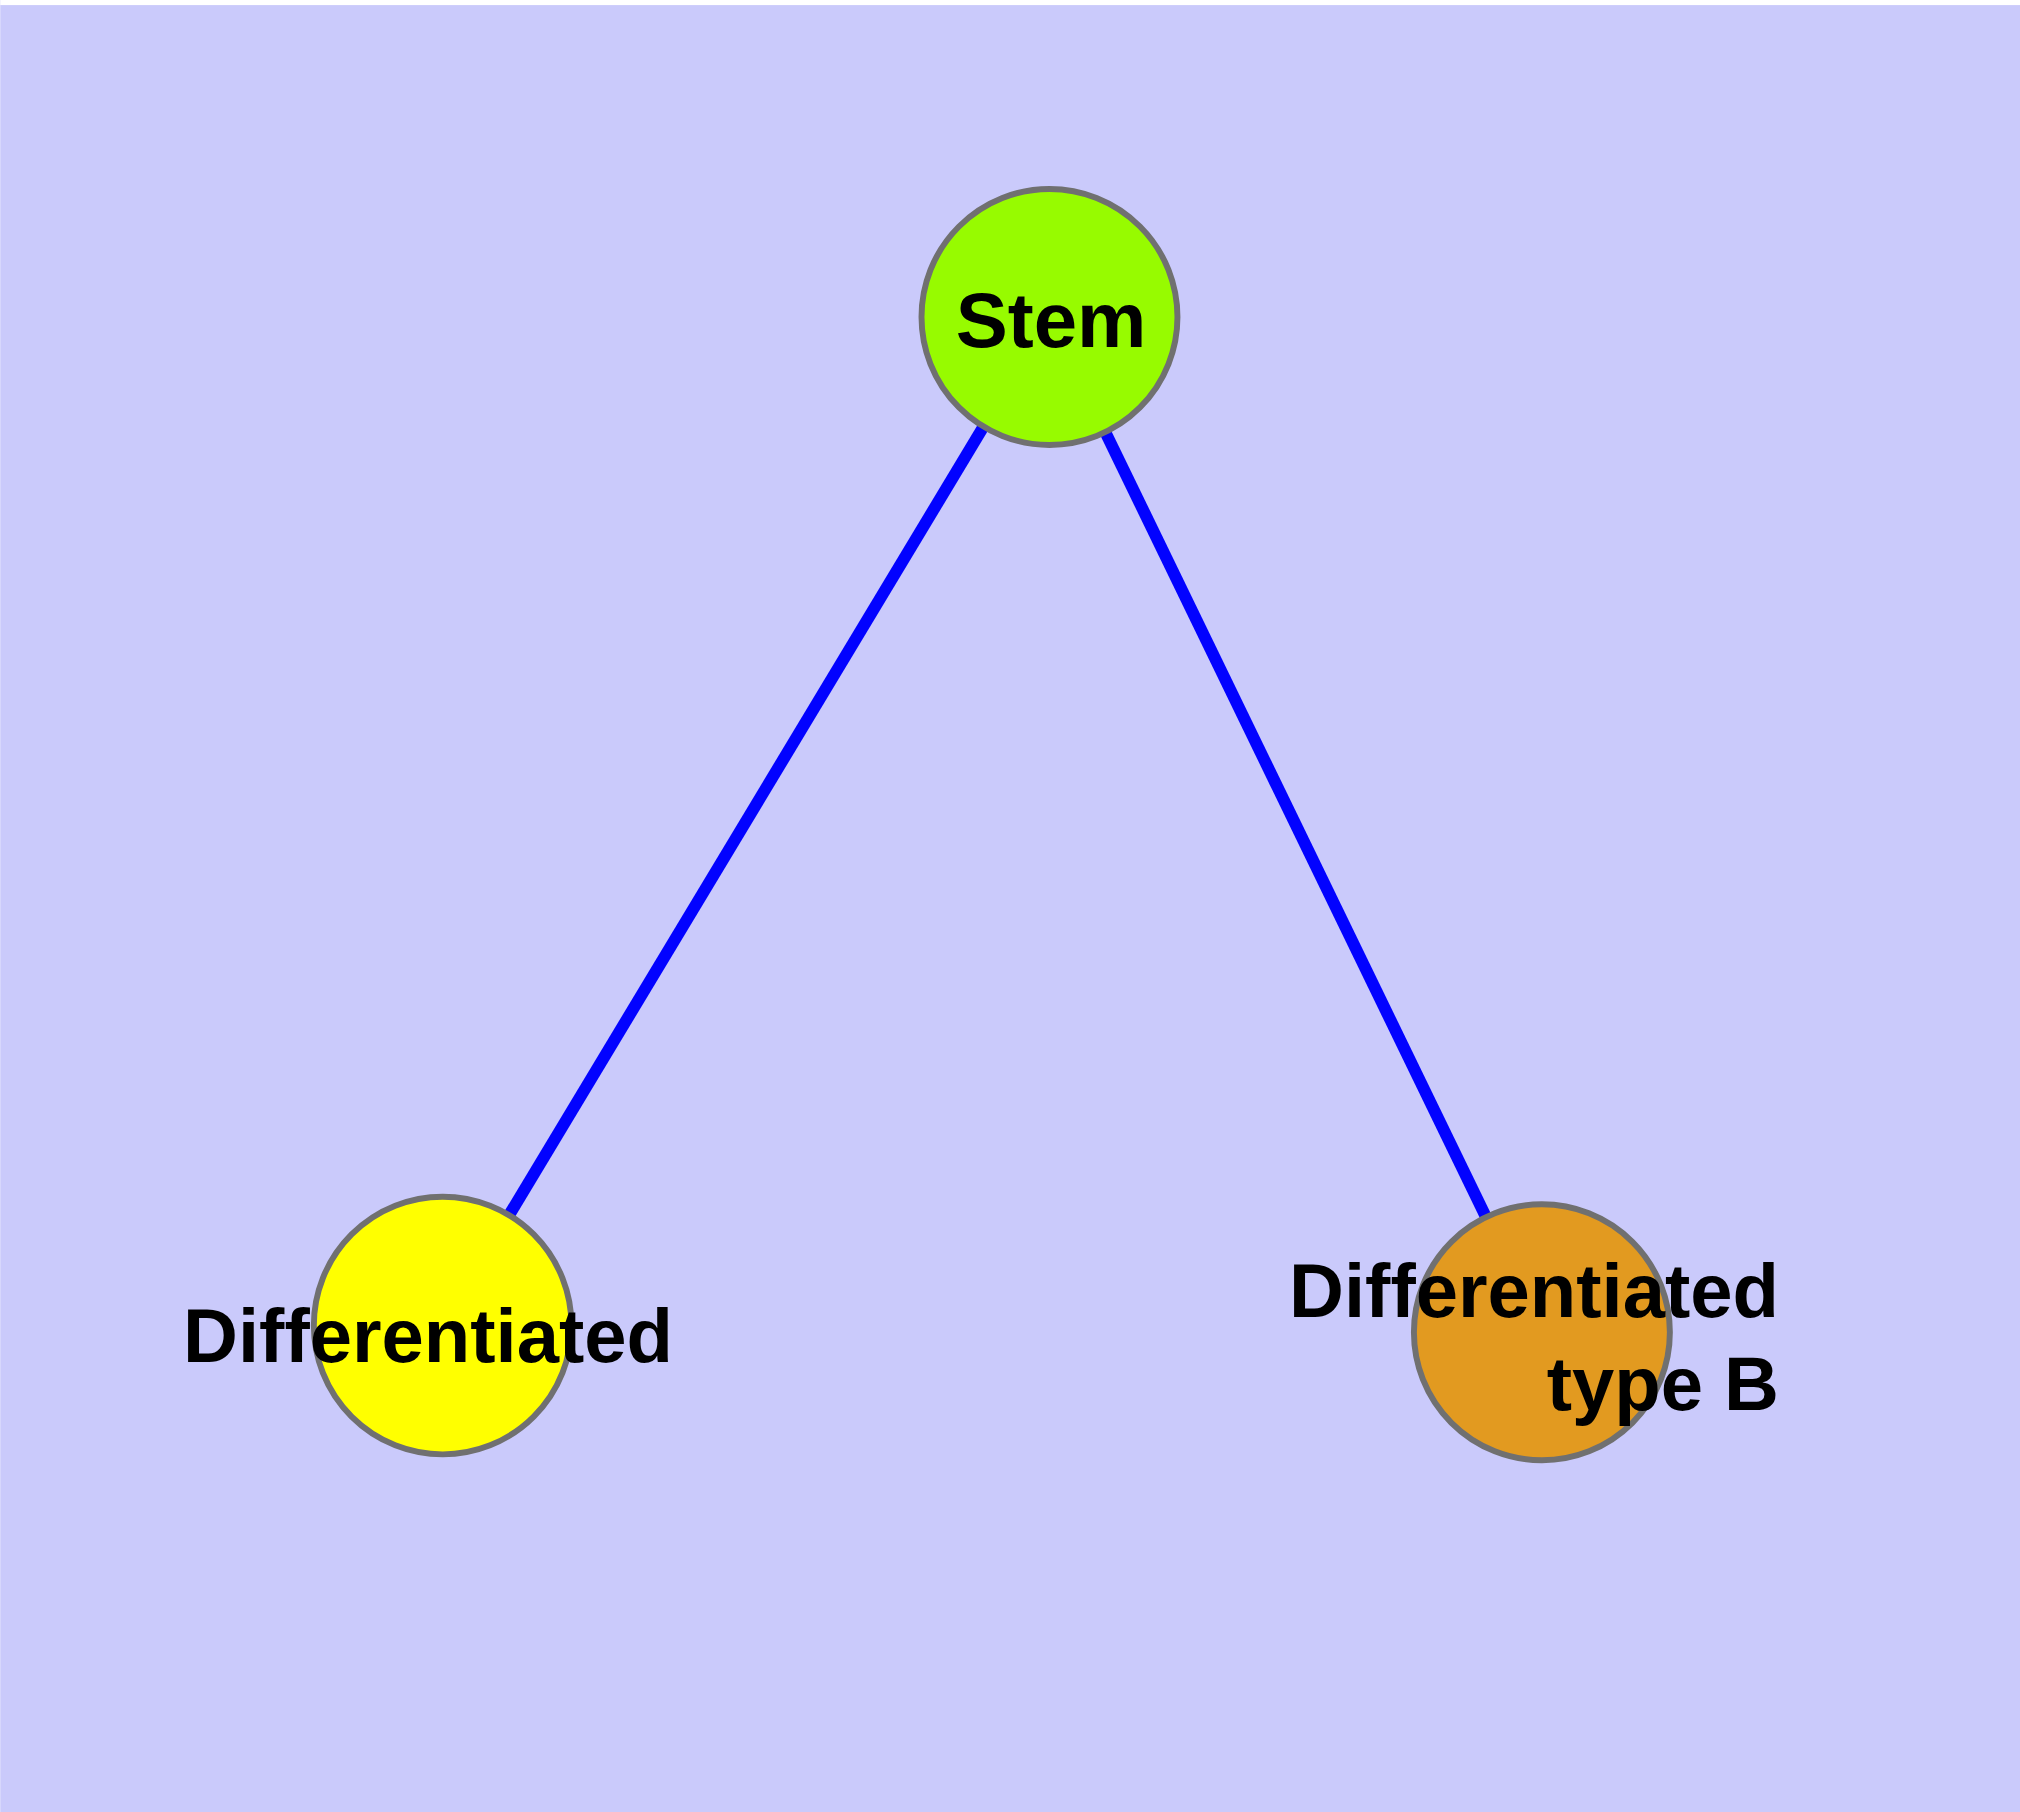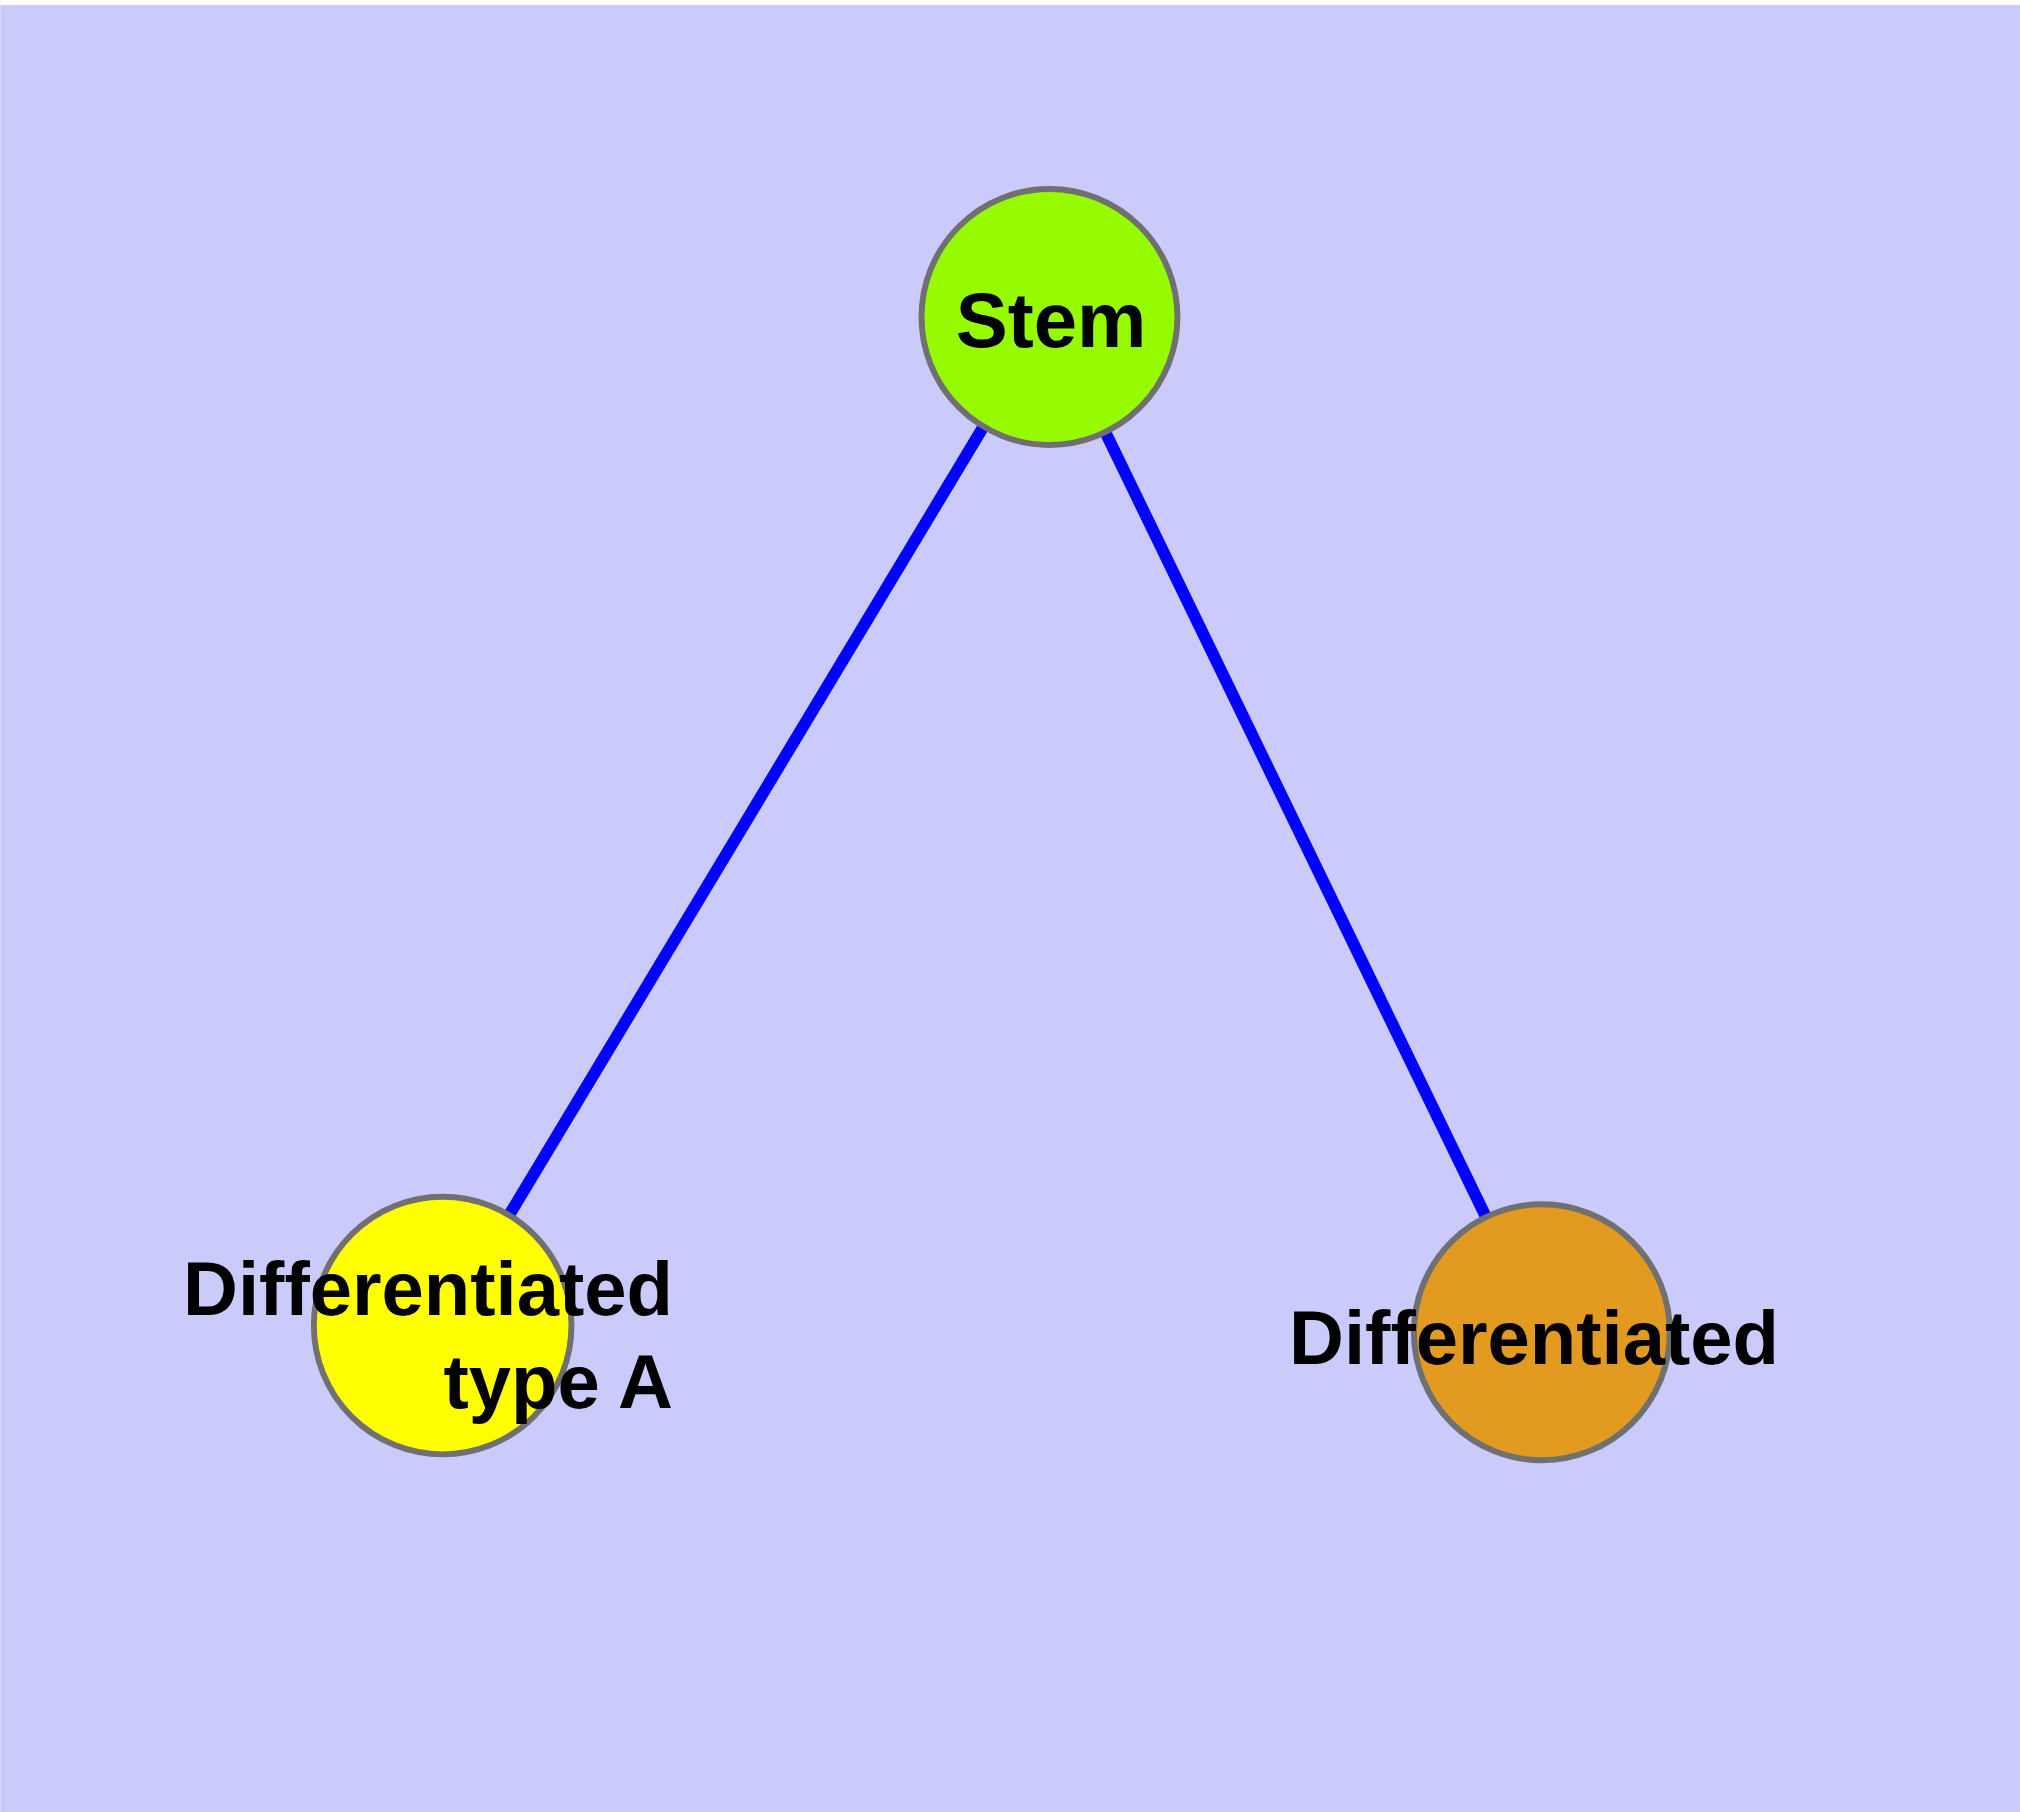--- a/index.html
+++ b/index.html
@@ -68,21 +68,21 @@
 
     <circle cx="522" cy="1564" r="152" stroke-width="7" fill="#FFFF00" stroke="#707070"></circle>
 
     <circle cx="1819" cy="1572" r="151" stroke-width="7" fill="#E29A20" stroke="#707070"></circle>
   </svg>
 
   <div class="node-label label-stem">Stem</div>
 
   <div class="node-label label-a">
     <span class="label-line">Differentiated</span>
-    <span class="label-line">type A</span>
   </div>
 
   <div class="node-label label-b">
     <span class="label-line">Differentiated</span>
+    <span class="label-line">type B</span>
   </div>
 
 </div>
 
 
 </body></html>

